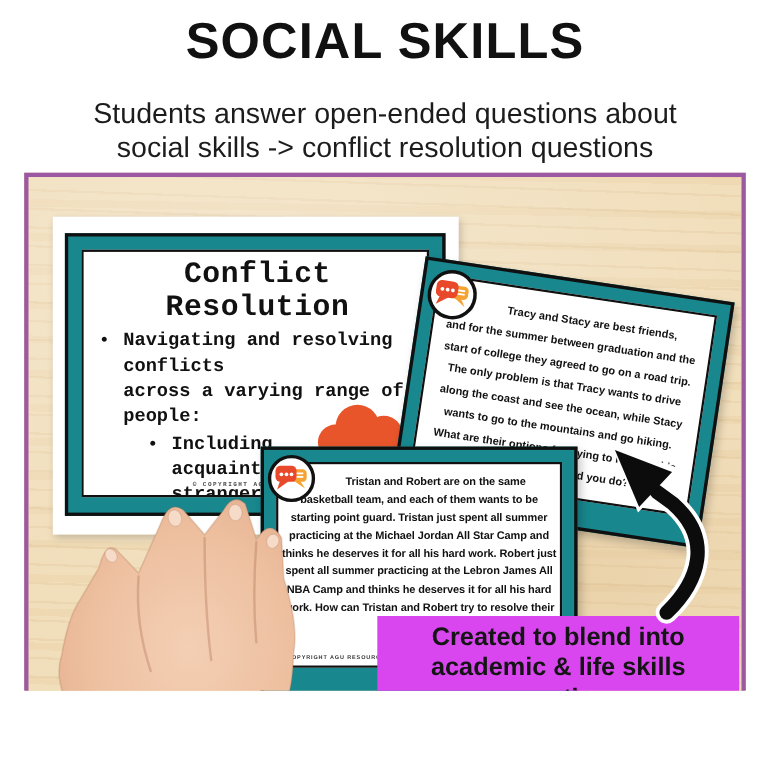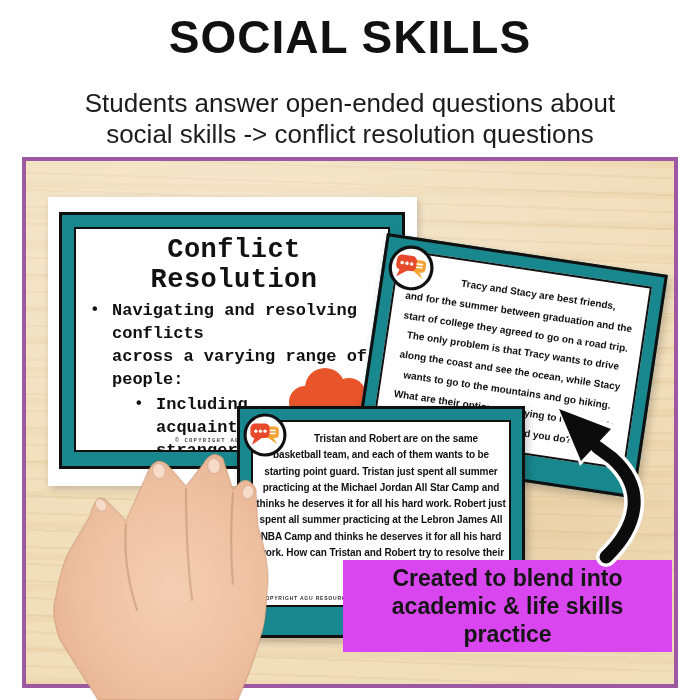--- a/index.html
+++ b/index.html
@@ -1,18 +1,18 @@
 <!DOCTYPE html>
 <html><head>
 <meta charset="utf-8">
 <style>
   * { margin:0; padding:0; box-sizing:border-box; }
   html,body { width:700px; height:700px; }
   body { font-family:"Liberation Sans", sans-serif; background:#ffffff; }
-  .page { position:relative; width:700px; height:700px; overflow:hidden; background:#ffffff;border-radius:24px; }
+  .page { position:relative; width:700px; height:628px; overflow:hidden; background:#ffffff;border-radius:24px; }
 
   
   .hdr { position:absolute; left:0; top:10px; width:700px; text-align:center; }
   .hdr-title { font-size:46px; font-weight:bold; letter-spacing:1px; color:#111; }
   .hdr-sub { margin-top:24px; font-size:26px; line-height:1.18; color:#1c1c1c; white-space:pre-line; }
 
   
   .photo { position:absolute; left:22px; top:157px; width:656px; height:531px;
            border:4px solid #9c58a0; background:#f1debb; overflow:hidden; }
   .wood { position:absolute; inset:0;

